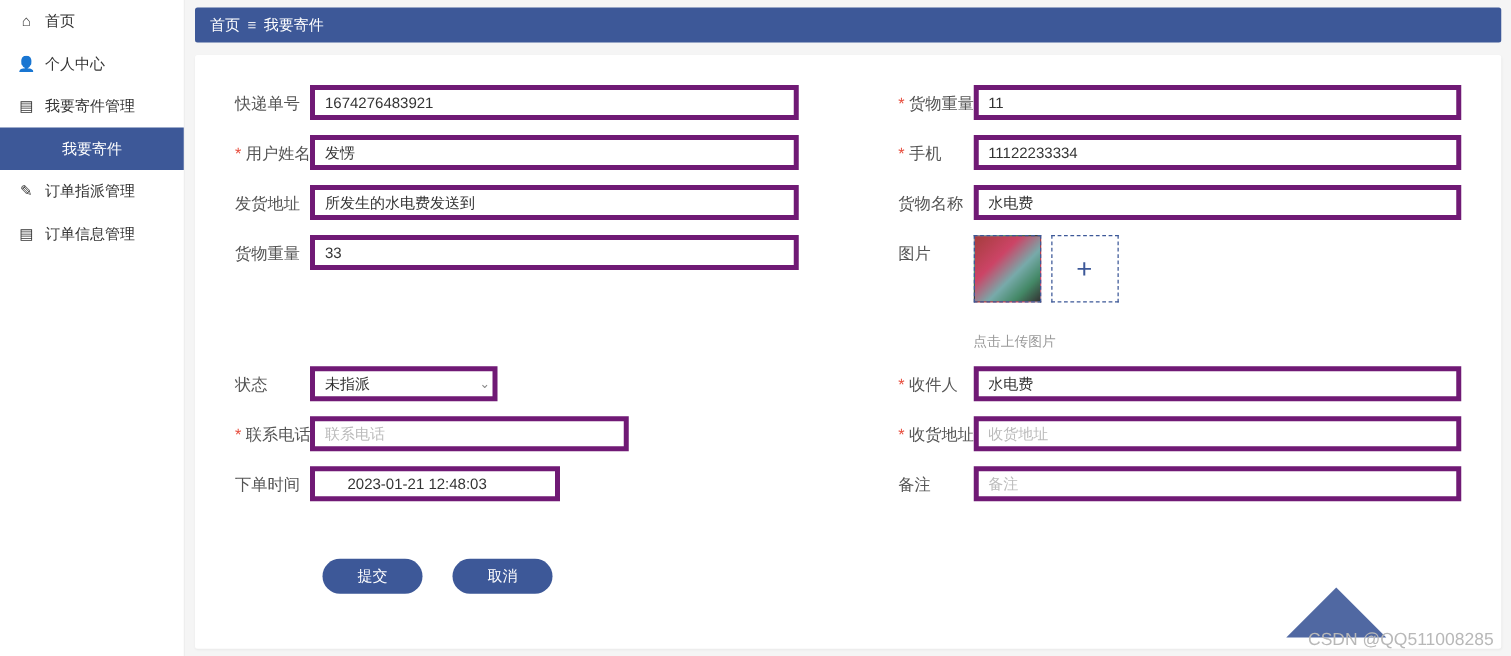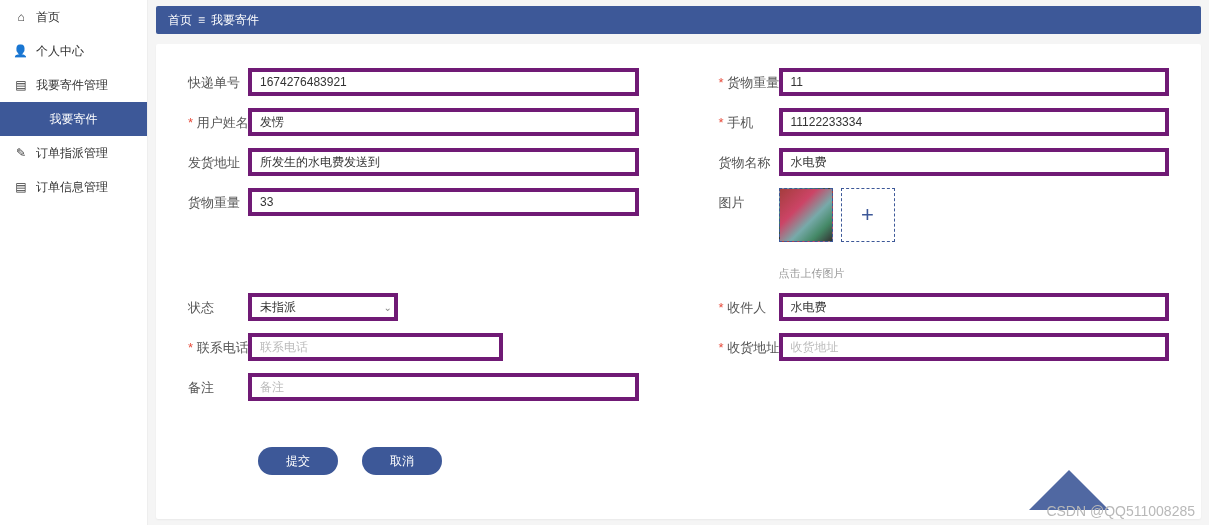--- a/index.html
+++ b/index.html
@@ -272,20 +272,29 @@
         <div class="form-row">
           <div class="label req">联系电话</div>
           <div class="control"><input class="input short" placeholder="联系电话" style=""></div>
         </div>
         <div class="form-row">
           <div class="label req">收货地址</div>
           <div class="control"><input class="input" placeholder="收货地址" style=""></div>
         </div>
 
         <div class="form-row">
+          <div class="label">下单时间</div>
+          <div class="control">
+            <span class="dt-wrap">
+              <span class="clock">◔</span>
+              <input class="input datetime" value="2023-01-21 12:48:03" style="">
+            </span>
+          </div>
+        </div>
+        <div class="form-row">
           <div class="label">备注</div>
           <div class="control"><input class="input" placeholder="备注" style=""></div>
         </div>
 
         <div class="btn-row">
           <button class="btn">提交</button>
           <button class="btn">取消</button>
         </div>
 
       </div>

